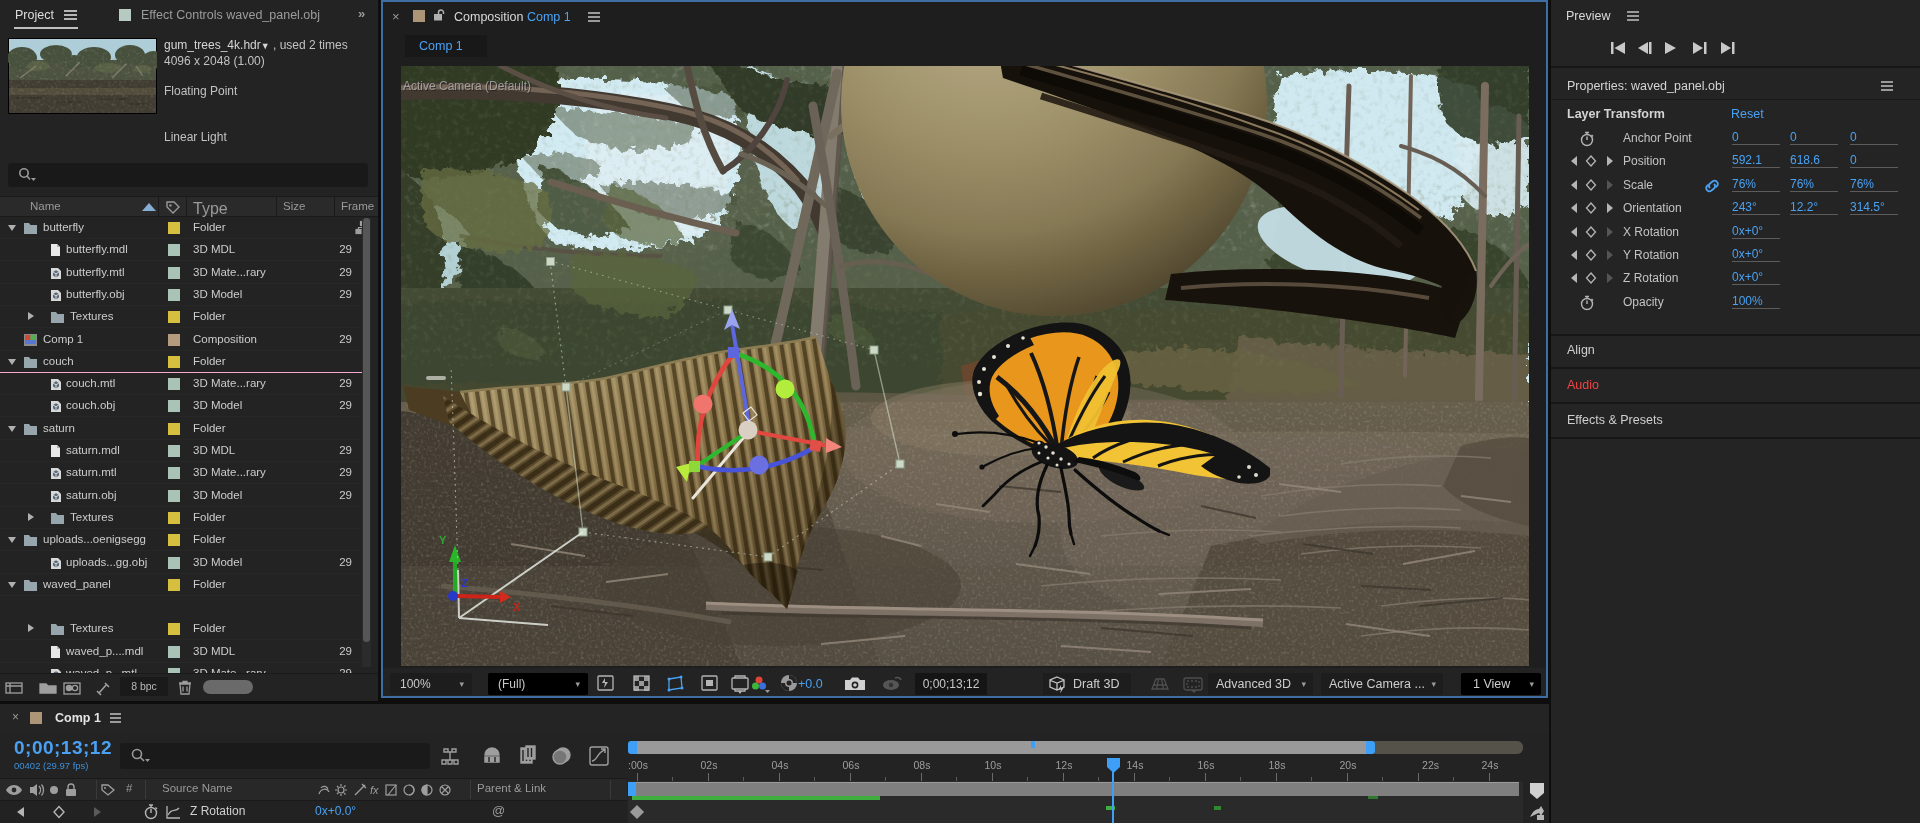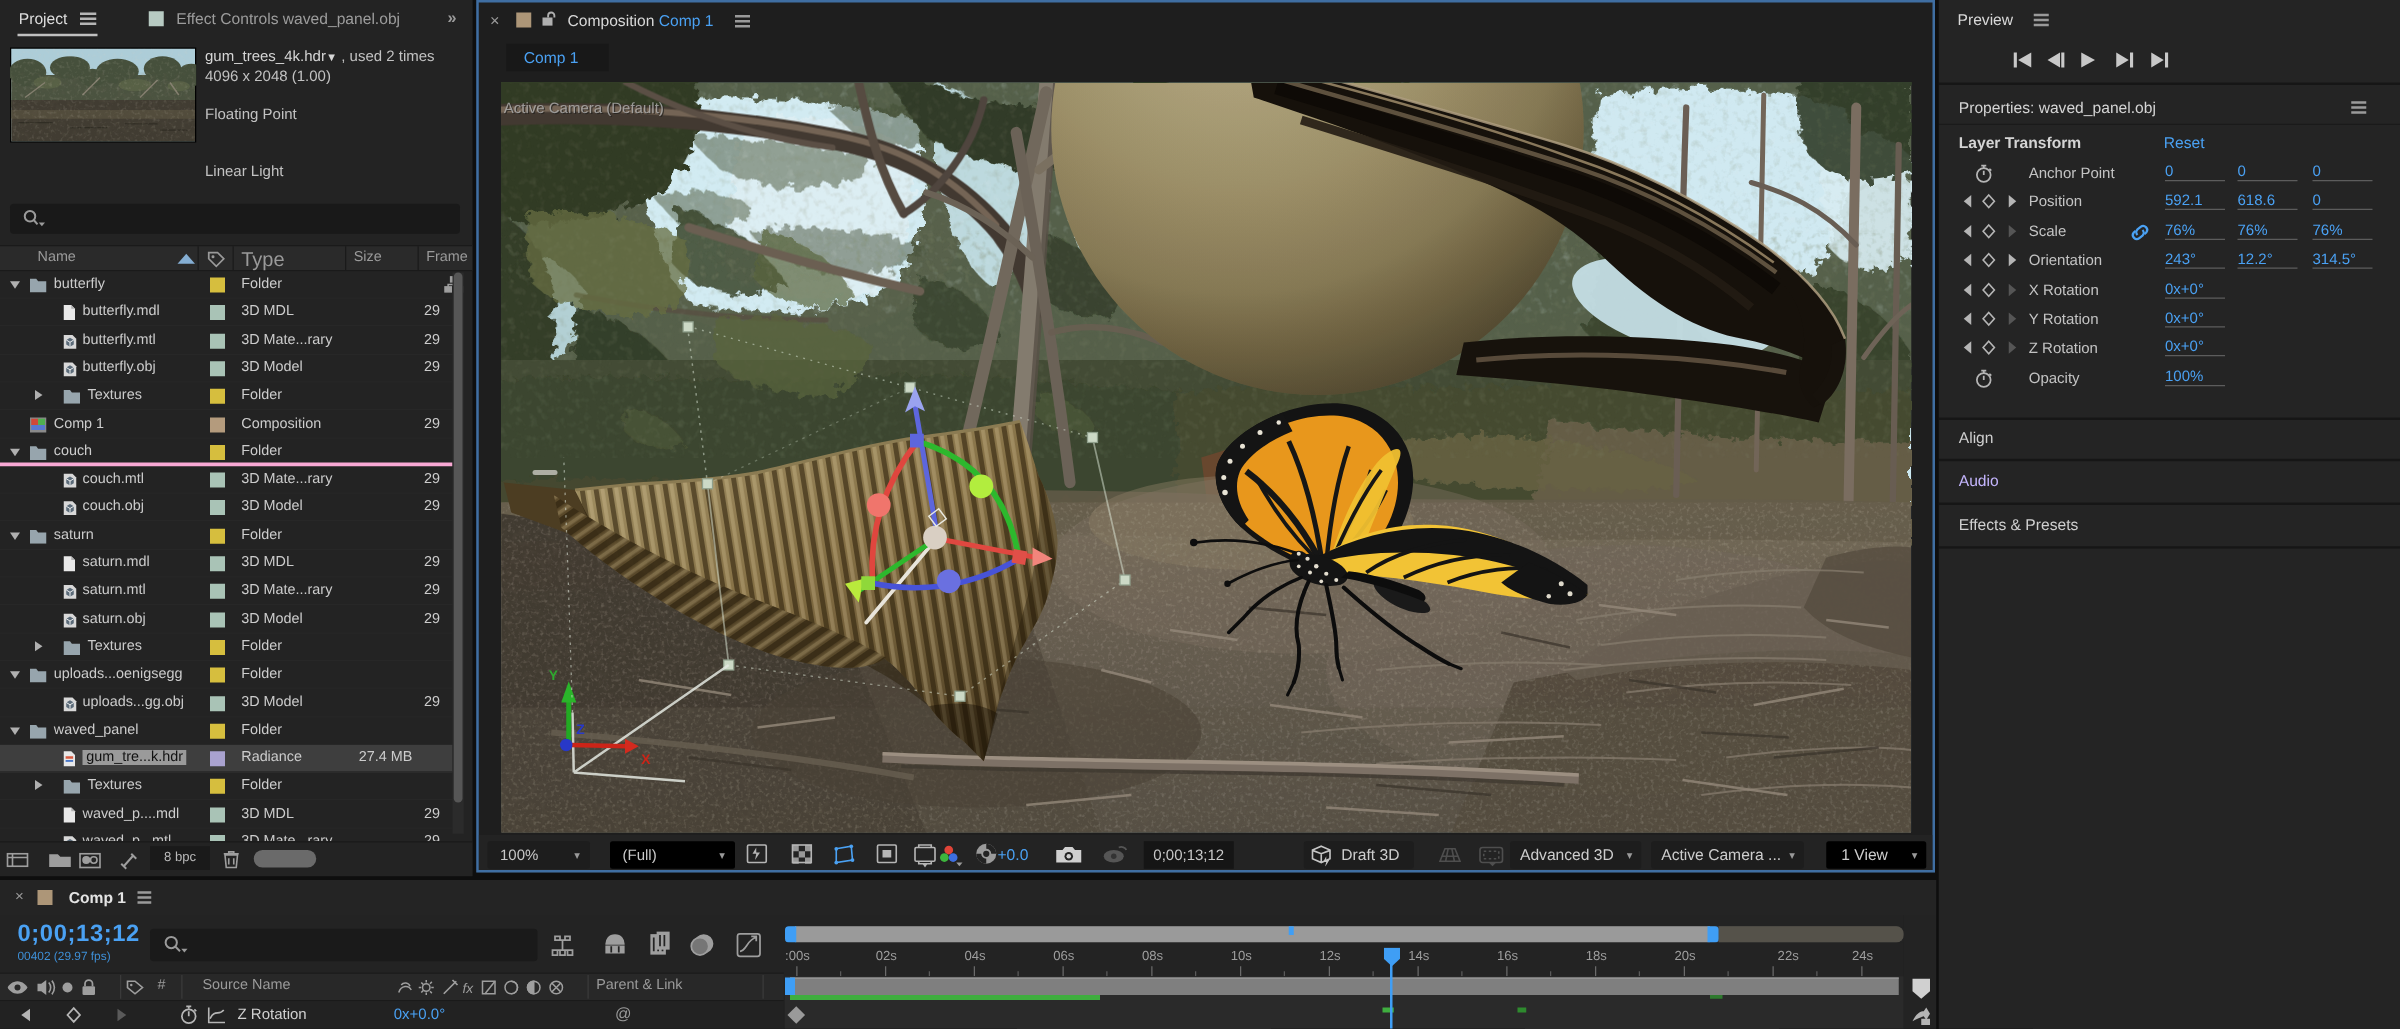--- a/index.html
+++ b/index.html
@@ -165,21 +165,21 @@
             <rect x="2" y="2" width="5.5" height="5" fill="#d04838"></rect>
             <rect x="7.5" y="2" width="5.5" height="5" fill="#50b050"></rect>
             <rect x="2" y="7" width="11" height="4" fill="#5878d0"></rect>
           </svg>
         </div>
         <div class="rn" style="left:43px">Comp 1</div>
         <div class="tysq" style="background:#b49b7d"></div>
         <div class="tyt">Composition</div>
         <div class="frn">29</div>
       </div>
-      <div class="row" style="top:133.8px;border-bottom:3px solid #f9a8d4">
+      <div class="row" style="top:133.8px;border-bottom:1px solid #f9a8d4">
         <div class="abs" style="left:8px;top:8px;width:0;height:0;border-left:4.5px solid transparent;border-right:4.5px solid transparent;border-top:6px solid #b0b0b0"></div>
         <div class="abs" style="left:23px;top:4px">
           <svg width="15" height="13" viewBox="0 0 15 13">
             <path d="M1 2 h5 l1.5 2 H14 v9 H1 z" fill="#97a5ad"></path>
           </svg>
         </div>
         <div class="rn" style="left:43px">couch</div>
         <div class="tysq" style="background:#d6be3e"></div>
         <div class="tyt">Folder</div>
       </div>
@@ -296,33 +296,20 @@
       <div class="row" style="top:356.8px;border-bottom:1px solid #272727">
         <div class="abs" style="left:8px;top:8px;width:0;height:0;border-left:4.5px solid transparent;border-right:4.5px solid transparent;border-top:6px solid #b0b0b0"></div>
         <div class="abs" style="left:23px;top:4px">
           <svg width="15" height="13" viewBox="0 0 15 13">
             <path d="M1 2 h5 l1.5 2 H14 v9 H1 z" fill="#97a5ad"></path>
           </svg>
         </div>
         <div class="rn" style="left:43px">waved_panel</div>
         <div class="tysq" style="background:#d6be3e"></div>
         <div class="tyt">Folder</div>
-      </div>
-      <div class="row" style="top:379.1px;background:#3e3e3e;border-bottom:1px solid #272727">
-        <div class="abs" style="left:50px;top:4px">
-          <svg width="11" height="14" viewBox="0 0 11 14">
-            <path d="M1 1 h6 l3 3 v9 H1 z" fill="#e8e8e8"></path>
-            <rect x="2.5" y="5" width="6" height="2" fill="#d85a40"></rect>
-            <rect x="2.5" y="8" width="6" height="1.5" fill="#4a78c8"></rect>
-          </svg>
-        </div>
-        <div class="rn" style="left:66px;background:#9a9a9a;color:#111;padding:0 3px">gum_tre...k.hdr</div>
-        <div class="tysq" style="background:#a9a2cf"></div>
-        <div class="tyt">Radiance</div>
-        <div class="abs" style="left:287px;top:4px">27.4 MB</div>
       </div>
       <div class="row" style="top:401.40000000000003px;border-bottom:1px solid #272727">
         <div class="abs" style="left:28px;top:6px;width:0;height:0;border-top:4.5px solid transparent;border-bottom:4.5px solid transparent;border-left:6px solid #b0b0b0"></div>
         <div class="abs" style="left:50px;top:4px">
           <svg width="15" height="13" viewBox="0 0 15 13">
             <path d="M1 2 h5 l1.5 2 H14 v9 H1 z" fill="#97a5ad"></path>
           </svg>
         </div>
         <div class="rn" style="left:70px">Textures</div>
         <div class="tysq" style="background:#d6be3e"></div>
@@ -979,21 +966,21 @@
             </g>
           </svg>
         </div>
         <div class="abs" style="left:72px;top:3px">Opacity</div>
         <div class="pv" style="left:181px;top:2px">100%</div>
       </div>
     </div>
   <div class="hdrline" style="top:334px"></div>
   <div class="abs" style="left:16px;top:343px;font-size:12.5px;color:#cfcfcf">Align</div>
   <div class="hdrline" style="top:367px"></div>
-  <div class="abs" style="left:16px;top:378px;font-size:12.5px;color:#c4b5fd">Audio</div>
+  <div class="abs" style="left:16px;top:378px;font-size:12.5px;color:#ef4444">Audio</div>
   <div class="hdrline" style="top:402px"></div>
   <div class="abs" style="left:16px;top:413px;font-size:12.5px;color:#cfcfcf">Effects &amp; Presets</div>
   <div class="hdrline" style="top:437px"></div>
 </div>
 
 <div id="timeline">
 
   <div class="abs" style="left:0;top:0;width:1549px;height:28px;background:#242424"></div>
   <div class="abs dim" style="left:12px;top:6px;font-size:12px">×</div>
   <div class="abs" style="left:30px;top:8px;width:12px;height:12px;background:#ad9678"></div>

